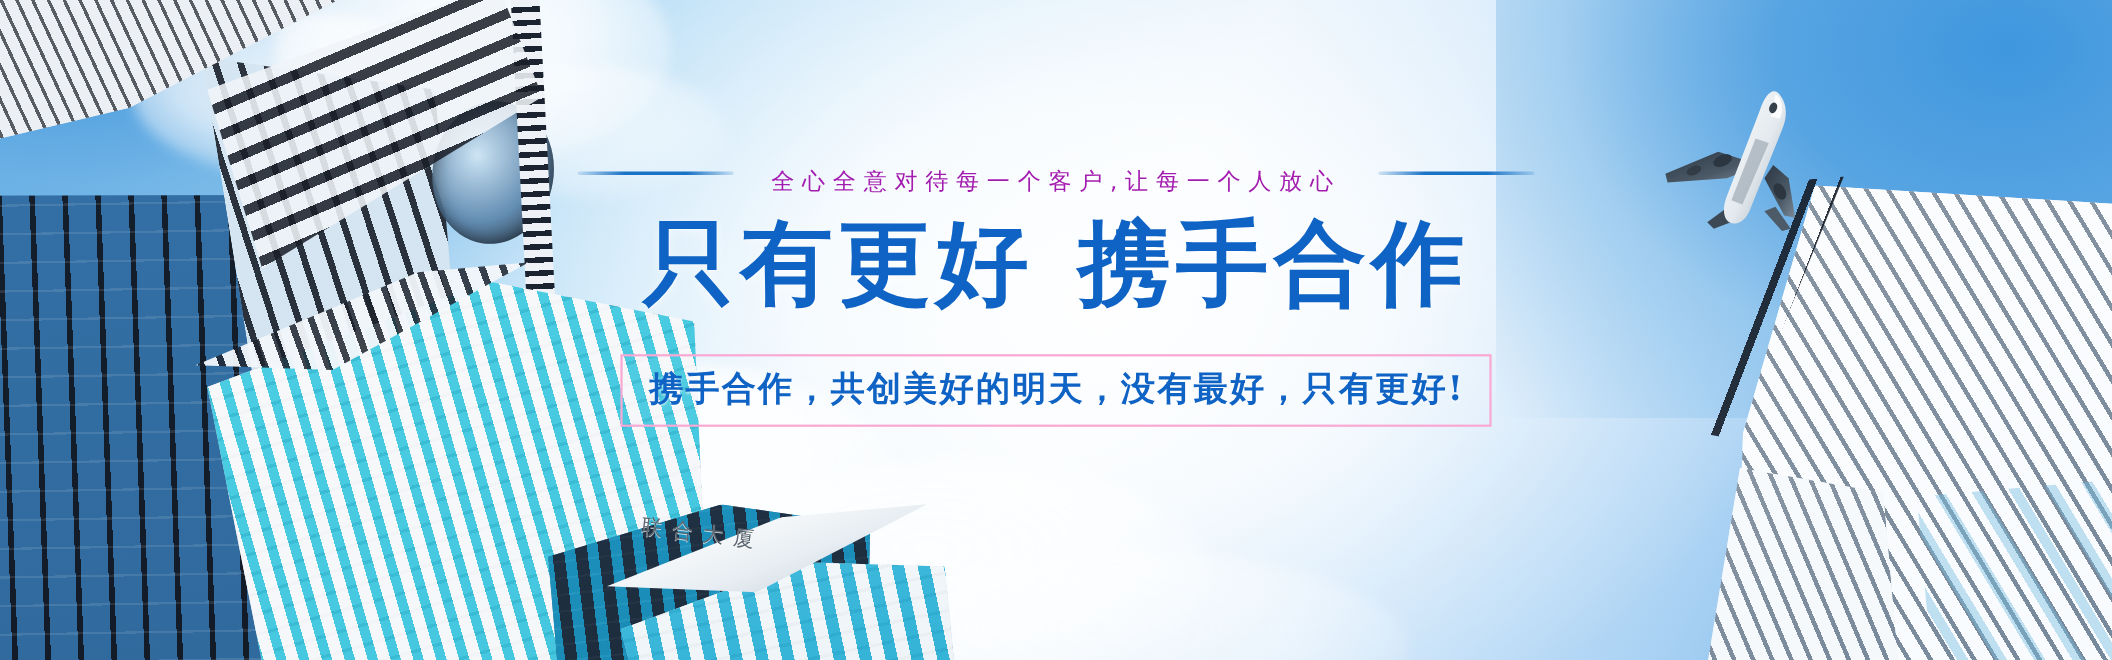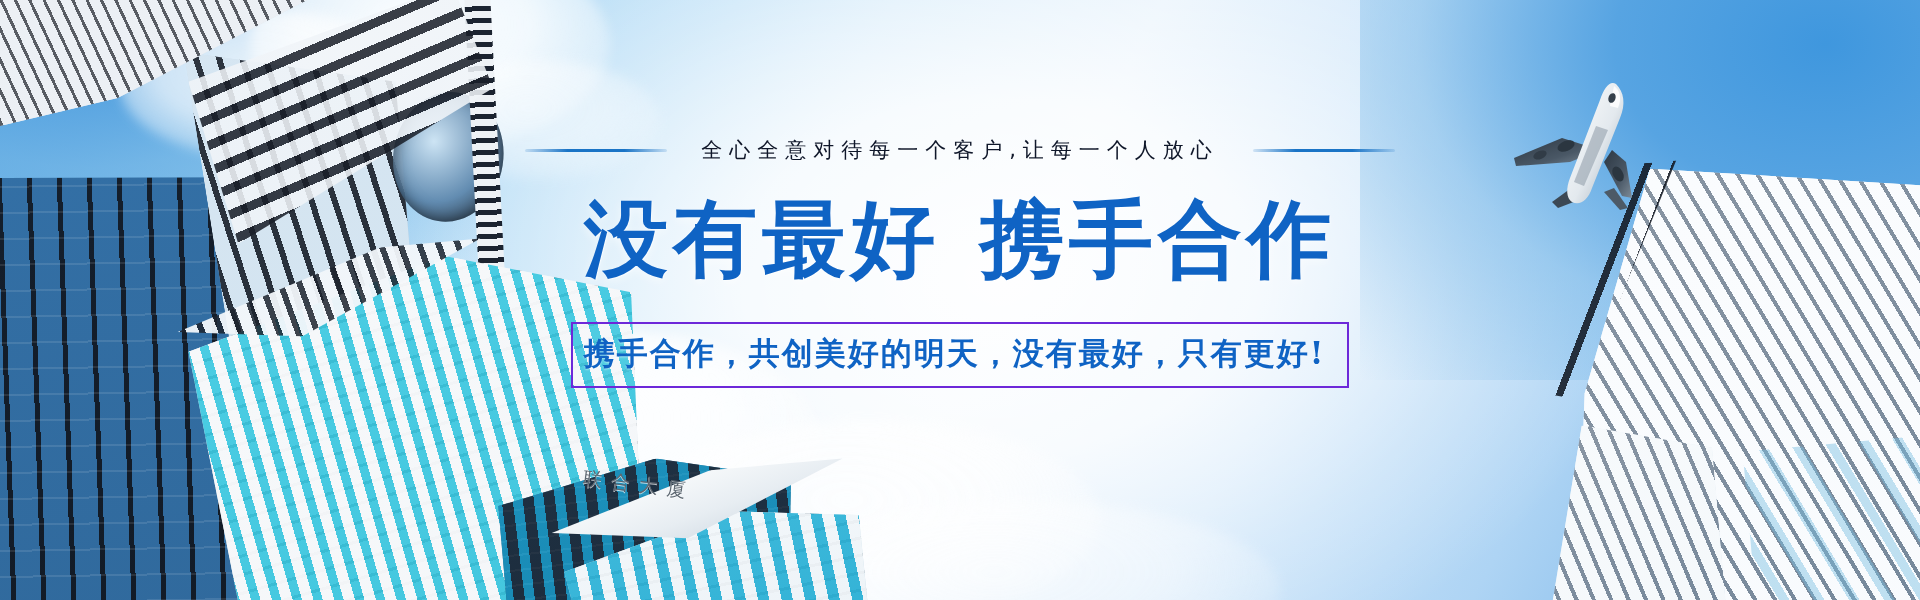--- a/index.html
+++ b/index.html
@@ -324,23 +324,24 @@
   .deco-line {
     width: 142px;
     height: 3px;
     background: linear-gradient(90deg, rgba(21,110,196,0.15), #1a74c6 30%, #1a74c6 70%, rgba(21,110,196,0.15));
     border-radius: 2px;
   }
   .tagline {
     font-family: "DejaVu Sans", "Liberation Sans", sans-serif;
     font-size: 21px;
     letter-spacing: 7px;
-    color: #0f172a;
+    color: #a21caf;
     white-space: nowrap;
     text-shadow: 0 1px 2px rgba(255,255,255,.65);
+    margin-top: 15px;
   }
 
   .headline {
     position: absolute;
     top: 196px; left: 0; right: 0;
     text-align: center;
     font-family: "DejaVu Serif", "Liberation Serif", serif;
     font-weight: 700;
     font-size: 84px;
     line-height: 1.02;
@@ -353,22 +354,22 @@
   }
   .headline .gap { display:inline-block; width: 40px; }
 
   .subtitle-wrap {
     position: absolute;
     top: 322px; left: 0; right: 0;
     display: flex;
     justify-content: center;
   }
   .subtitle-box {
-    border: 2px solid #6d28d9;
-    padding: 9px 22px 11px 11px;
+    border: 2px solid #f9a8d4;
+    padding: 9px 22px 11px 24px;
     background: rgba(255,255,255,0.04);
   }
   .subtitle {
     font-family: "DejaVu Serif", "Liberation Serif", serif;
     font-weight: 700;
     font-size: 31px;
     letter-spacing: 2px;
     color: #0f63c4;
     white-space: nowrap;
     text-shadow: 0 1px 2px rgba(255,255,255,.55);
@@ -462,21 +463,21 @@
 
   <div class="content">
 
     <div class="tagline-row">
       <span class="deco-line"></span>
       <span class="tagline">全心全意对待每一个客户,让每一个人放心</span>
       <span class="deco-line"></span>
     </div>
 
     <div class="headline">
-      <span>没有最好</span><span class="gap"></span><span>携手合作</span>
+      <span>只有更好</span><span class="gap"></span><span>携手合作</span>
     </div>
 
     <div class="subtitle-wrap">
       <div class="subtitle-box">
         <span class="subtitle">携手合作，共创美好的明天，没有最好，只有更好!</span>
       </div>
     </div>
 
   </div>
 </div>

